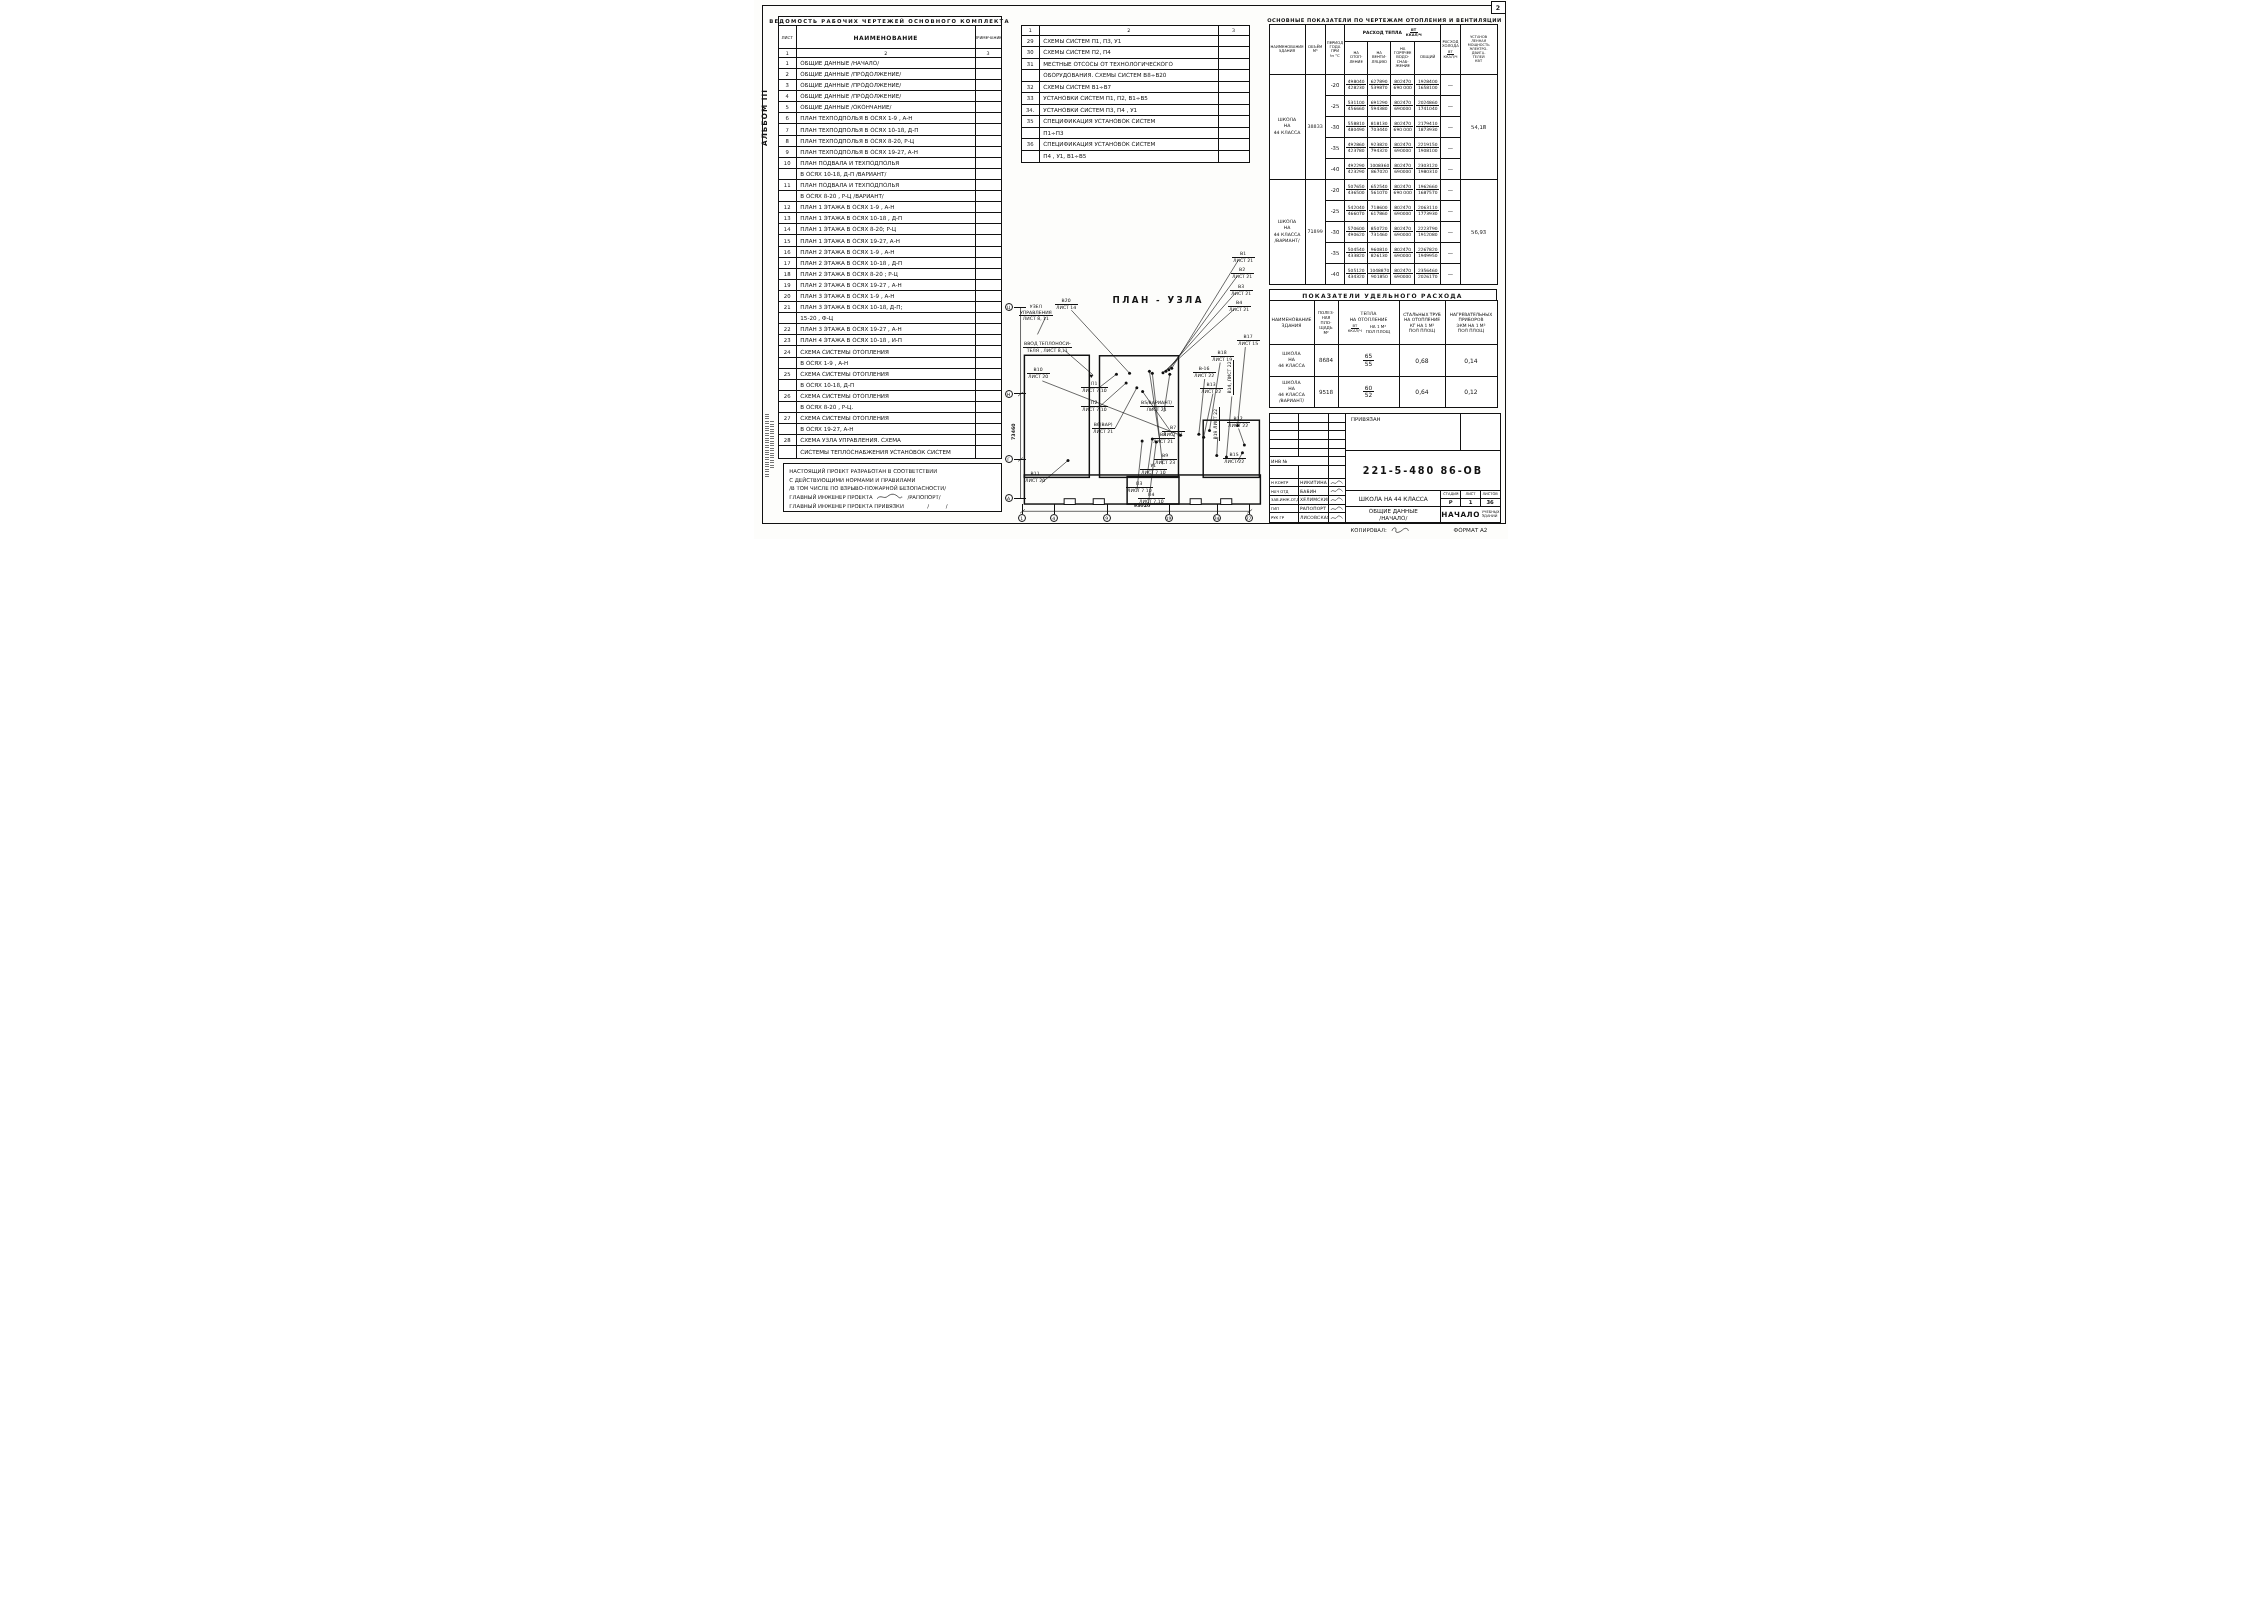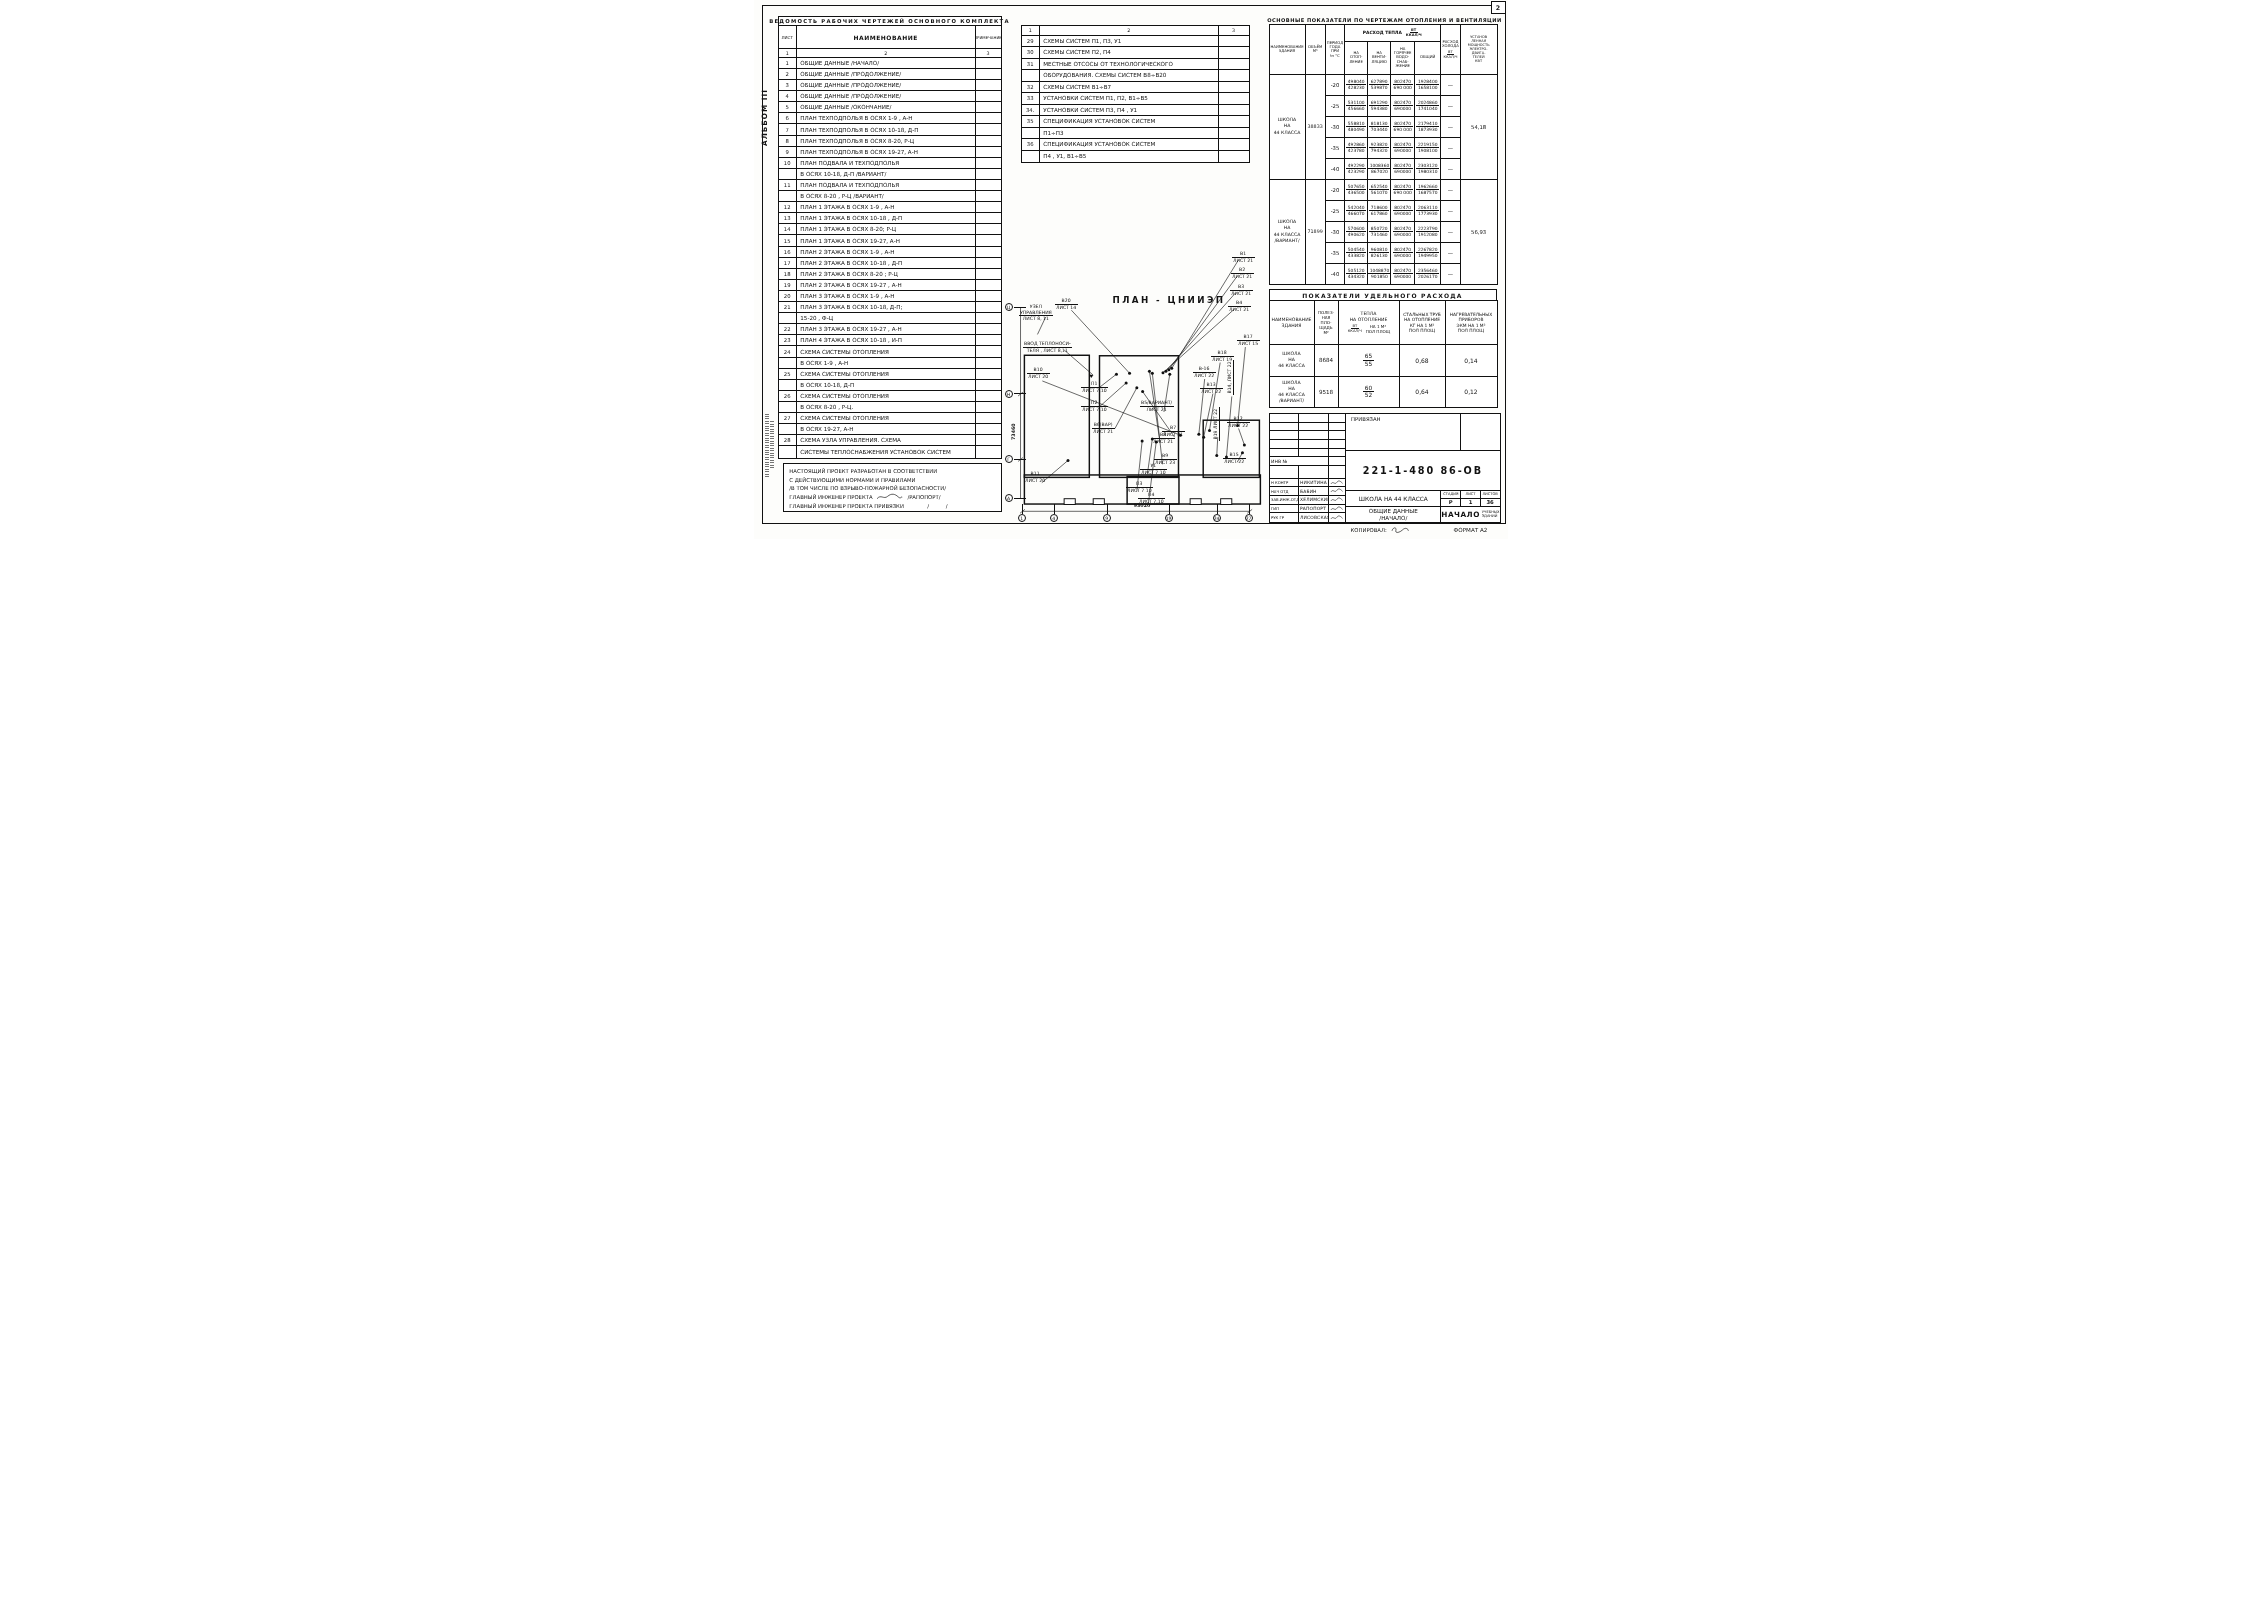--- a/index.html
+++ b/index.html
@@ -845,21 +845,21 @@
                 <span class="ft">60</span>
                 <span class="fb">52</span>
               </div></td>
             <td class="uval">0,64</td>
             <td class="uval">0,12</td>
           </tr>
         </tbody>
     </table>
   </section>
 
-  <div class="plan-title">ПЛАН - ЦНИИЭП</div>
+  <div class="plan-title">ПЛАН - УЗЛА</div>
   <div class="dim dimw">93020</div>
   <div class="dim dimh">73460</div>
 
   <section class="tb">
     <div class="tb-l" id="tb-left">
         <div class="tbr e">
           <div class="tc"></div>
           <div class="tc"></div>
           <div class="tc"></div>
         </div>
@@ -936,21 +936,21 @@
               <path d="M2 8 C6 1,10 11,14 5 S22 3,26 7" fill="none" stroke="#111" stroke-width="1.2"></path>
             </svg>
           </div>
         </div>
       </div>
     <div class="tb-r">
       <div class="tb-attach">
         <div class="ta-main">ПРИВЯЗАН</div>
         <div class="ta-side"></div>
       </div>
-      <div class="tb-num">221-1-480 86-ОВ</div>
+      <div class="tb-num">221-5-480 86-ОВ</div>
       <div class="tb-bot">
         <div class="tb-names">
           <div class="tb-project">ШКОЛА НА 44 КЛАССА</div>
           <div class="tb-sheet pre">ОБЩИЕ ДАННЫЕ
 /НАЧАЛО/</div>
         </div>
         <div class="tb-stage">
           <div class="st-h">
             <div class="sc">СТАДИЯ</div>
             <div class="sc">ЛИСТ</div>

